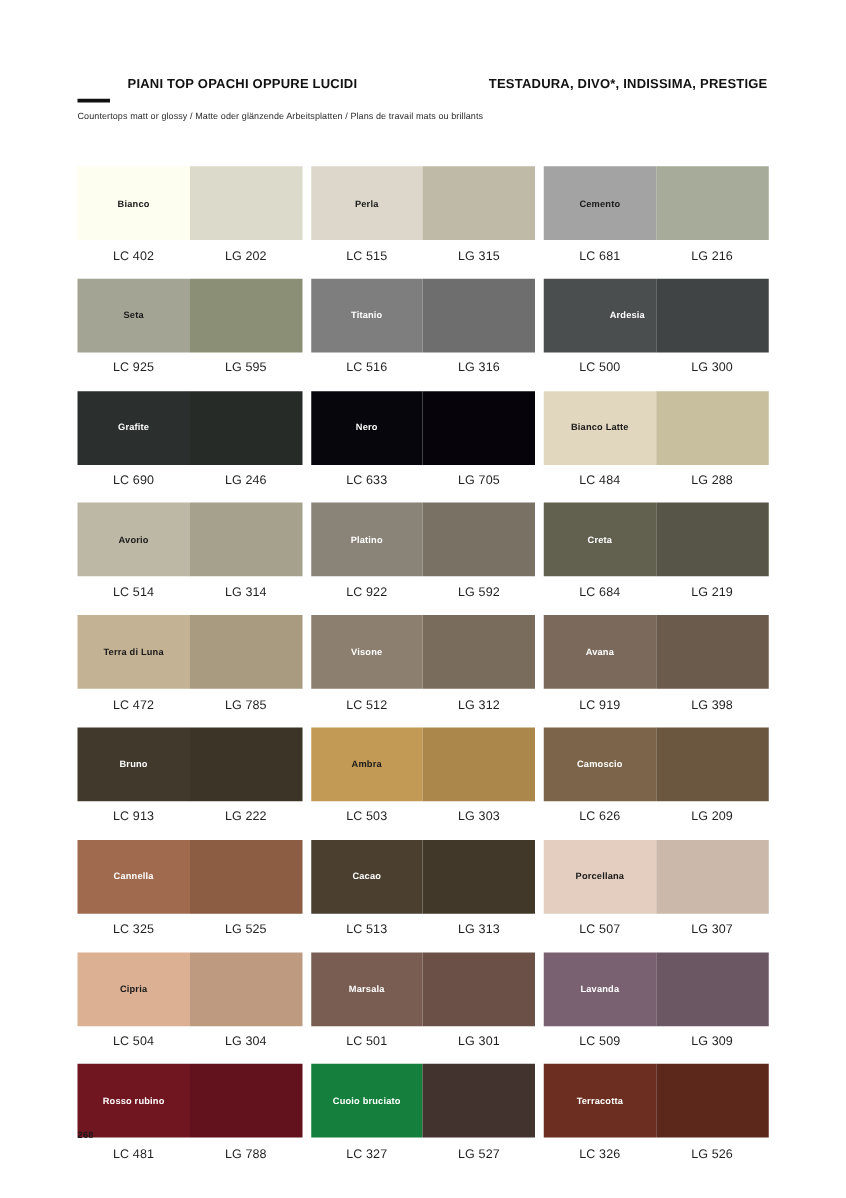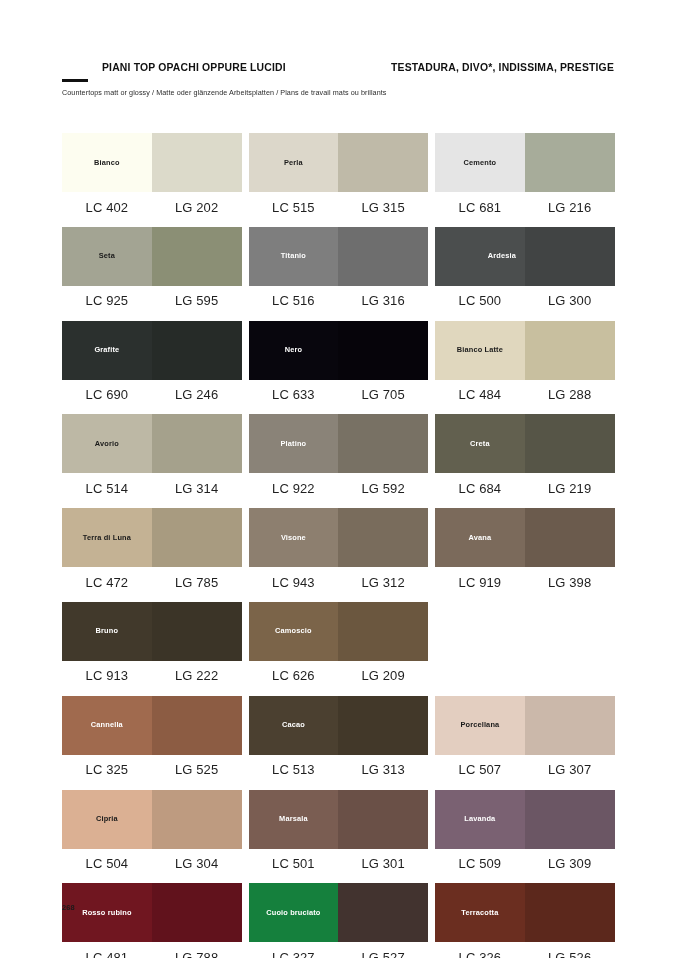--- a/index.html
+++ b/index.html
@@ -107,21 +107,21 @@
     box-sizing: border-box;
   }
   .codes {
     display: flex;
     width: 100%;
     margin-top: 7.5px;
   }
   .code {
     width: 50%;
     text-align: center;
-    font-size: 13px;
+    font-size: 10px;
     letter-spacing: 0.1px;
     color: #1f1f1f;
   }
 
   
   .page-number {
     position: absolute;
     left: 62px;
     top: 903px;
     font-size: 7.4px;
@@ -163,21 +163,21 @@
             </div>
             <div class="half" style="background: rgb(191, 186, 168);"></div>
           </div>
           <div class="codes">
             <div class="code">LC 515</div>
             <div class="code">LG 315</div>
           </div>
         </div>
         <div class="cell">
           <div class="swatch">
-            <div class="half" style="background: #e5e5e5;">
+            <div class="half" style="background: #a3a3a3;">
               <div class="swatch-name" style="color: rgb(26, 26, 26);">Cemento</div>
             </div>
             <div class="half" style="background: rgb(167, 172, 154);"></div>
           </div>
           <div class="codes">
             <div class="code">LC 681</div>
             <div class="code">LG 216</div>
           </div>
         </div>
       </div>
@@ -309,21 +309,21 @@
           </div>
         </div>
         <div class="cell">
           <div class="swatch">
             <div class="half" style="background: rgb(141, 127, 111);">
               <div class="swatch-name" style="color: rgb(255, 255, 255);">Visone</div>
             </div>
             <div class="half" style="background: rgb(121, 108, 92);"></div>
           </div>
           <div class="codes">
-            <div class="code">LC 943</div>
+            <div class="code">LC 512</div>
             <div class="code">LG 312</div>
           </div>
         </div>
         <div class="cell">
           <div class="swatch">
             <div class="half" style="background: rgb(123, 106, 91);">
               <div class="swatch-name" style="color: rgb(255, 255, 255);">Avana</div>
             </div>
             <div class="half" style="background: rgb(107, 91, 77);"></div>
           </div>
@@ -341,20 +341,32 @@
             </div>
             <div class="half" style="background: rgb(59, 52, 39);"></div>
           </div>
           <div class="codes">
             <div class="code">LC 913</div>
             <div class="code">LG 222</div>
           </div>
         </div>
         <div class="cell">
           <div class="swatch">
+            <div class="half" style="background: rgb(194, 154, 86);">
+              <div class="swatch-name" style="color: rgb(26, 26, 26);">Ambra</div>
+            </div>
+            <div class="half" style="background: rgb(171, 135, 75);"></div>
+          </div>
+          <div class="codes">
+            <div class="code">LC 503</div>
+            <div class="code">LG 303</div>
+          </div>
+        </div>
+        <div class="cell">
+          <div class="swatch">
             <div class="half" style="background: rgb(123, 100, 73);">
               <div class="swatch-name" style="color: rgb(255, 255, 255);">Camoscio</div>
             </div>
             <div class="half" style="background: rgb(107, 87, 63);"></div>
           </div>
           <div class="codes">
             <div class="code">LC 626</div>
             <div class="code">LG 209</div>
           </div>
         </div>

